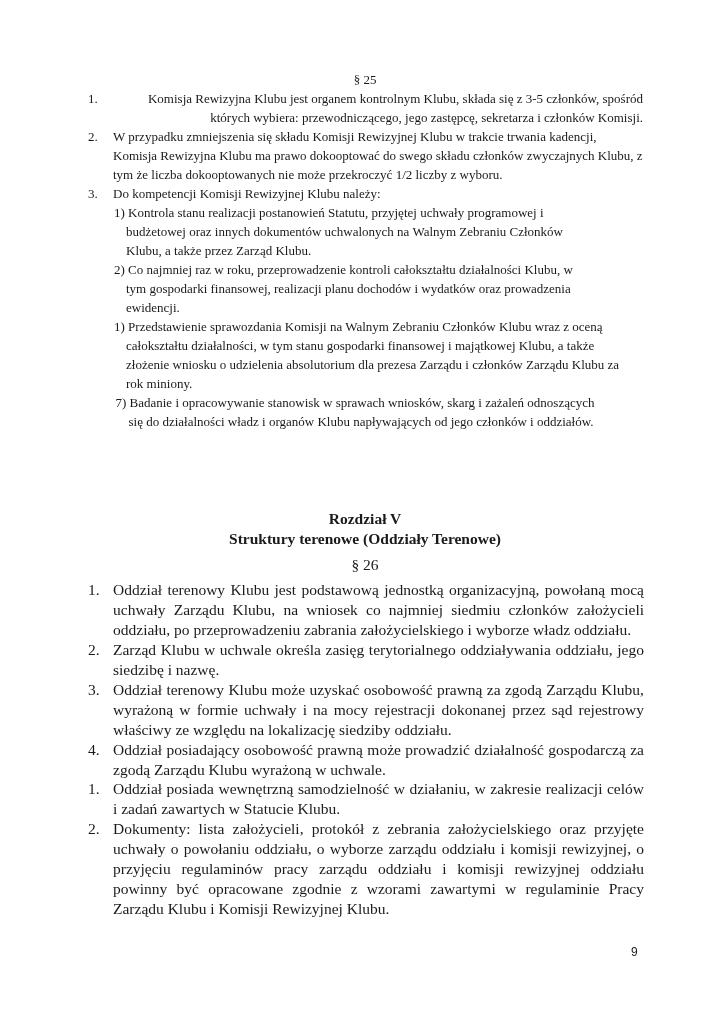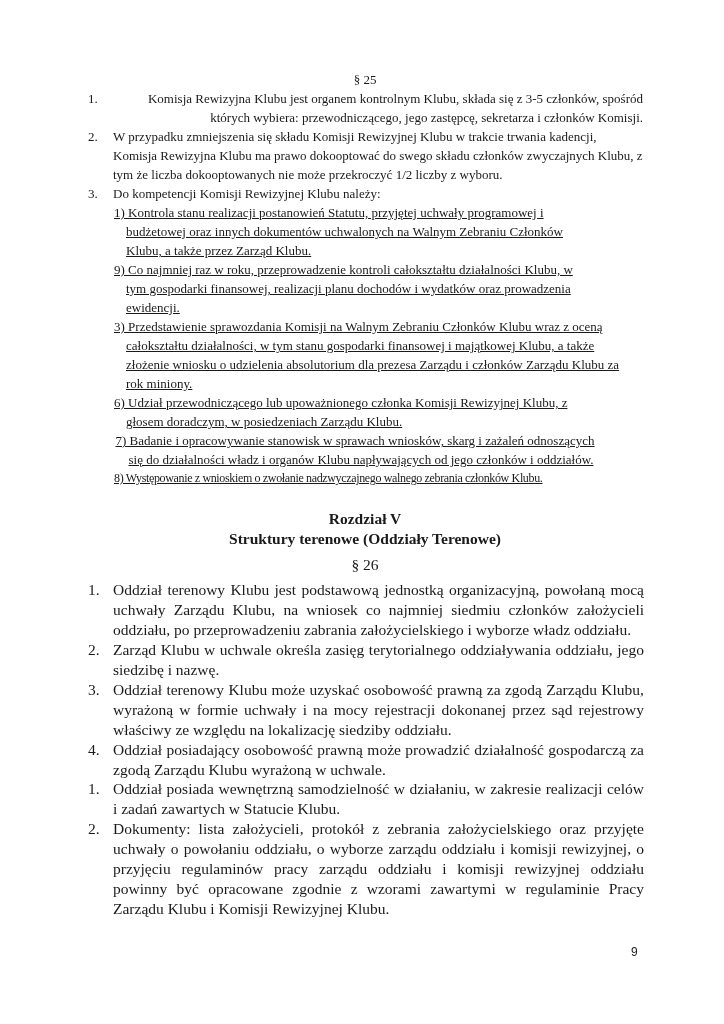--- a/index.html
+++ b/index.html
@@ -5,21 +5,21 @@
   html, body { margin: 0; padding: 0; background: #ffffff; }
   body { width: 724px; height: 1024px; position: relative; overflow: hidden;
          font-family: "Liberation Serif", serif; color: #1a1a1a; }
   .page { position: absolute; left: 0; top: 0; width: 724px; height: 1024px; }
   .center { position: absolute; left: 86px; width: 558px; text-align: center; }
   .para-top { font-size: 13px; line-height: 19px; }
   .para-big { font-size: 15.5px; line-height: 20px; }
   .block { position: absolute; left: 86px; width: 558px; }
   .item { position: relative; padding-left: 27px; }
   .item .num { position: absolute; left: 2px; top: 0; }
-  .sub { position: relative; padding-left: 40px; text-indent: -12px; text-decoration: underline; }
+  .sub { position: relative; padding-left: 40px; text-indent: -12px; }
   .justify { text-align: justify; }
   .small-compressed { font-size: 11.5px; letter-spacing: -0.35px; }
   .bold { font-weight: bold; }
   .pagenum { position: absolute; left: 631px; top: 945px; font-family: "Liberation Sans", sans-serif; font-size: 12px; color: #222; }
 </style>
 </head>
 <body>
 
 <div class="page">
 
@@ -33,25 +33,23 @@
     <div class="item">
       <span class="num">2.</span>
       <div style="width:530px;">W przypadku zmniejszenia się składu Komisji Rewizyjnej Klubu  w trakcie trwania kadencji, Komisja Rewizyjna Klubu  ma prawo dokooptować do swego składu członków zwyczajnych Klubu,  z tym że liczba dokooptowanych nie może przekroczyć 1/2 liczby z wyboru.</div>
     </div>
     <div class="item">
       <span class="num">3.</span>
       <div>Do kompetencji Komisji Rewizyjnej Klubu należy:</div>
     </div>
 
     <div class="sub" style="width:470px;">1) Kontrola stanu realizacji postanowień Statutu, przyjętej uchwały programowej i budżetowej oraz  innych dokumentów uchwalonych na Walnym Zebraniu Członków Klubu, a także przez Zarząd Klubu.</div>
-    <div class="sub" style="width:470px;">9) Co najmniej raz w roku, przeprowadzenie kontroli całokształtu działalności Klubu, w tym gospodarki finansowej, realizacji planu dochodów i wydatków oraz prowadzenia ewidencji.</div>
-    <div class="sub" style="width:504px;">3) Przedstawienie sprawozdania Komisji na Walnym Zebraniu Członków Klubu wraz z oceną całokształtu działalności, w tym stanu gospodarki finansowej i majątkowej Klubu, a także złożenie wniosku o udzielenia absolutorium dla prezesa Zarządu i członków Zarządu Klubu za rok miniony.</div>
-    <div class="sub" style="width:460px;">6) Udział przewodniczącego lub upoważnionego członka Komisji Rewizyjnej Klubu, z  głosem doradczym,  w posiedzeniach Zarządu Klubu.</div>
+    <div class="sub" style="width:470px;">2) Co najmniej raz w roku, przeprowadzenie kontroli całokształtu działalności Klubu, w tym gospodarki finansowej, realizacji planu dochodów i wydatków oraz prowadzenia ewidencji.</div>
+    <div class="sub" style="width:504px;">1) Przedstawienie sprawozdania Komisji na Walnym Zebraniu Członków Klubu wraz z oceną całokształtu działalności, w tym stanu gospodarki finansowej i majątkowej Klubu, a także złożenie wniosku o udzielenia absolutorium dla prezesa Zarządu i członków Zarządu Klubu za rok miniony.</div>
     <div class="sub" style="width:470px;text-align:center;">7) Badanie i opracowywanie stanowisk w sprawach wniosków, skarg i zażaleń odnoszących się do działalności władz i organów Klubu napływających od jego  członków i oddziałów.</div>
-    <div class="sub small-compressed" style="font-size:12px;">8) Występowanie  z wnioskiem o zwołanie nadzwyczajnego walnego zebrania członków Klubu.</div>
   </div>
 
   <div class="center para-big bold" style="top:529px;">Struktury terenowe (Oddziały Terenowe)</div>
   <div class="center para-big bold" style="top:509px;">Rozdział V</div>
 
   <div class="center para-big" style="top:555px;">§ 26</div>
   <div class="block para-big justify" style="top:580px;">
     <div class="item">
       <span class="num">1.</span>
       <div>Oddział terenowy Klubu jest podstawową jednostką organizacyjną, powołaną mocą uchwały Zarządu Klubu, na wniosek co najmniej siedmiu członków założycieli oddziału, po przeprowadzeniu zabrania założycielskiego i wyborze władz oddziału.</div>

